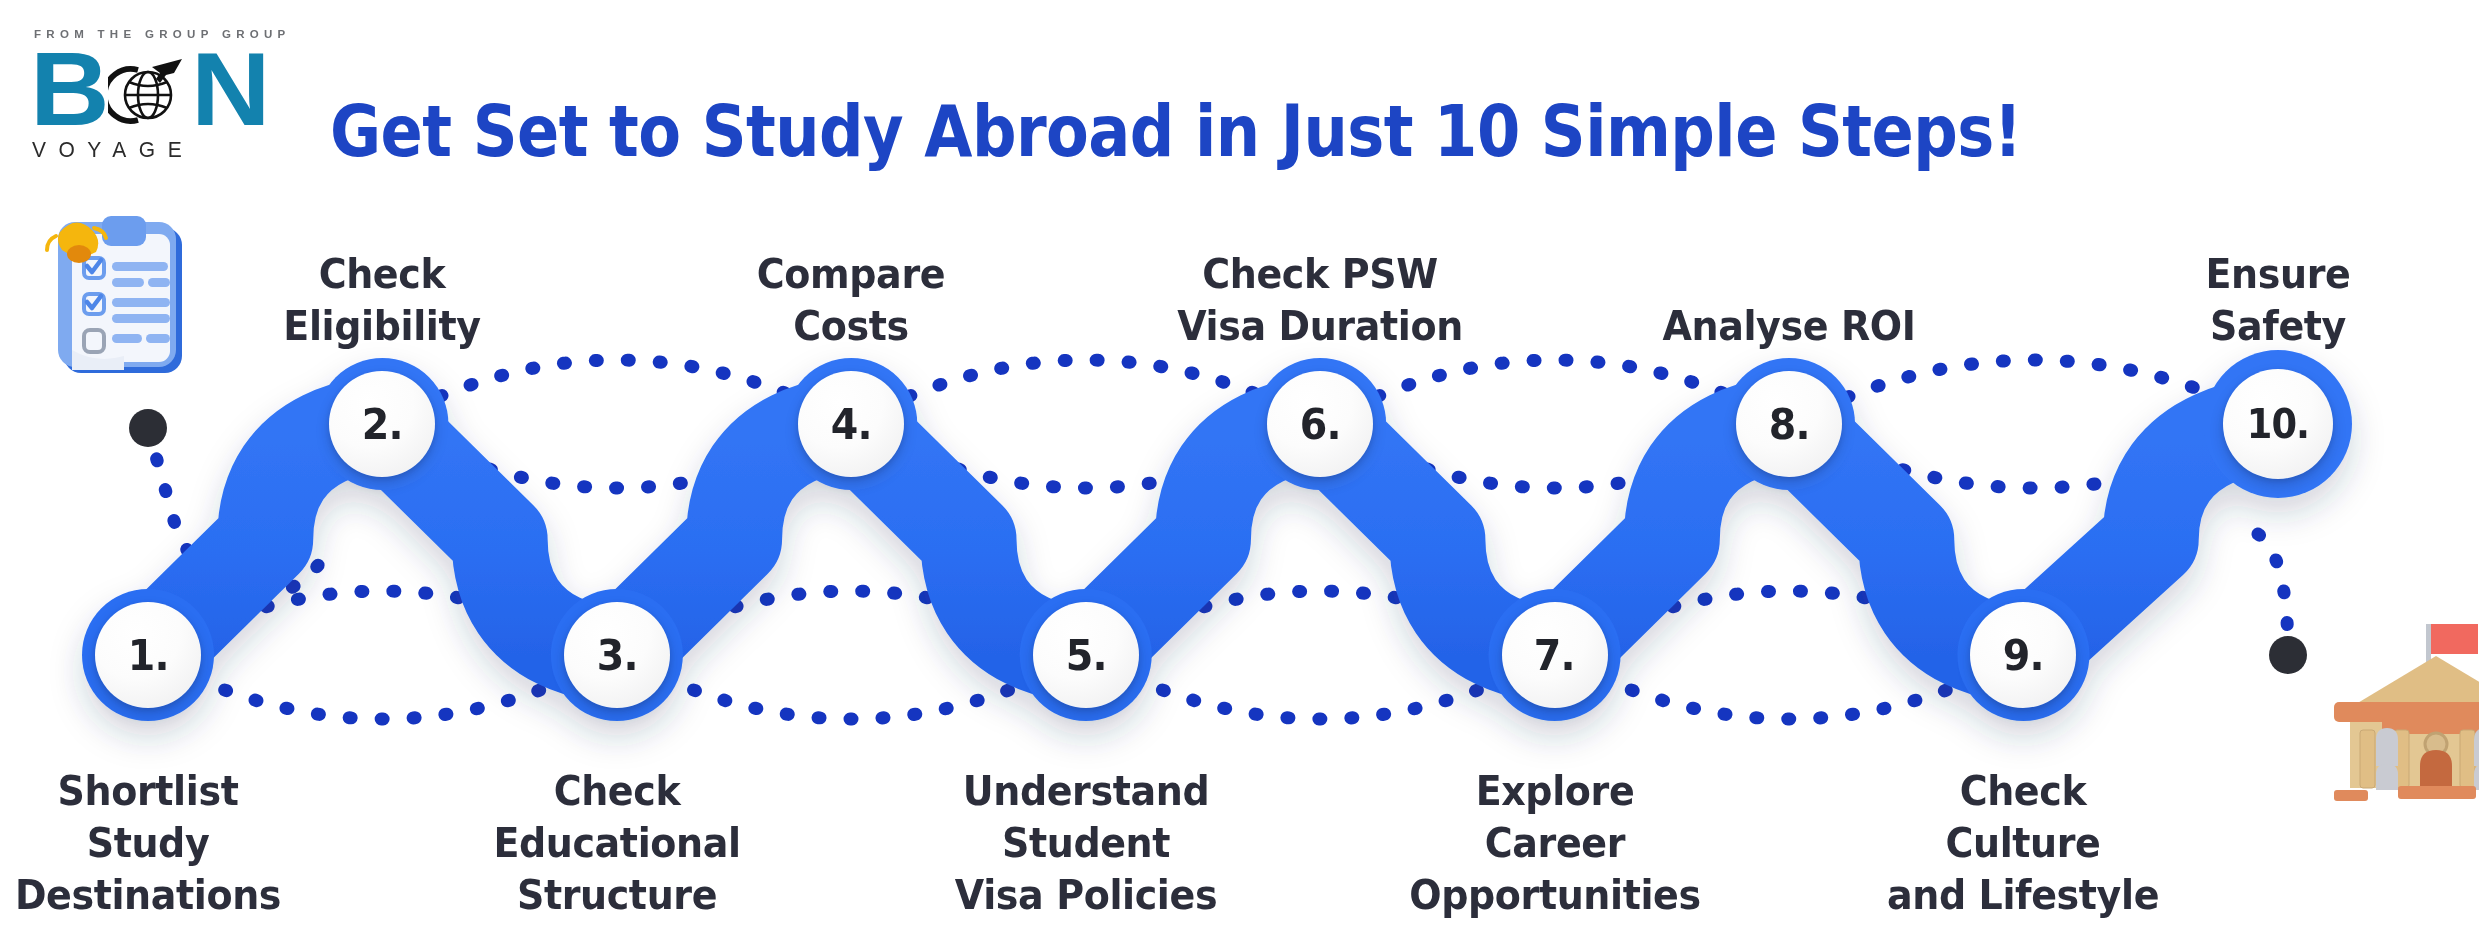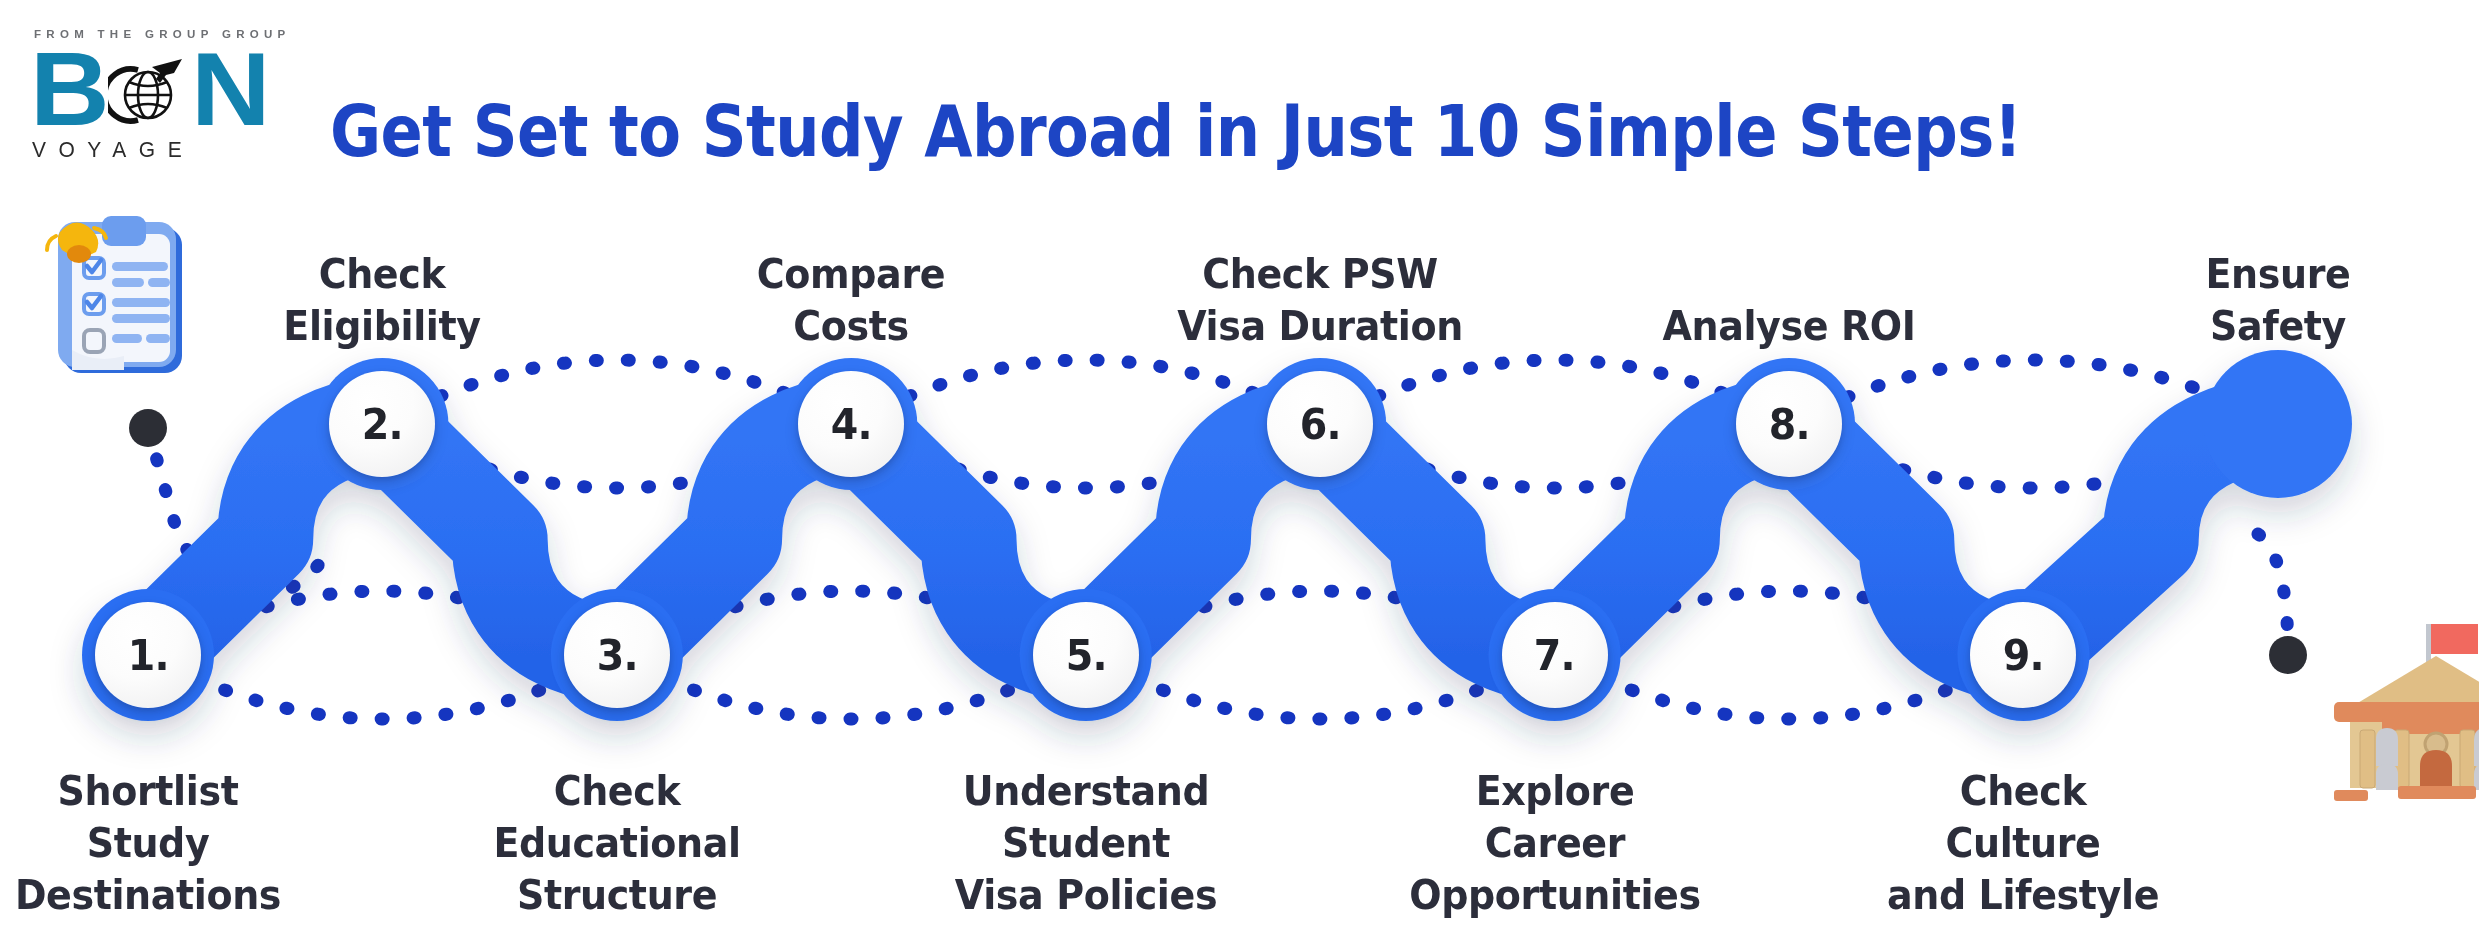--- a/index.html
+++ b/index.html
@@ -324,20 +324,23 @@
   </div>
   <div class="node" style="left: 1501.6px; top: 602px; width: 106px; height: 106px;">
     <span class="node-label">7.</span>
   </div>
   <div class="node" style="left: 1736.04px; top: 371px; width: 106px; height: 106px;">
     <span class="node-label">8.</span>
   </div>
   <div class="node" style="left: 1970.47px; top: 602px; width: 106px; height: 106px;">
     <span class="node-label">9.</span>
   </div>
+  <div class="node wide" style="left: 2223px; top: 369px; width: 110px; height: 110px;">
+    <span class="node-label">10.</span>
+  </div>
 
   <div class="step-label" style="left: 0px; top: 765px; width: 296px;">Shortlist Study
 Destinations</div>
 
   <div class="step-label" style="left: 234.434px; width: 296px; bottom: 590px;">Check
 Eligibility</div>
 
   <div class="step-label" style="left: 456.868px; top: 765px; width: 320px;">Check Educational
 Structure</div>
 

